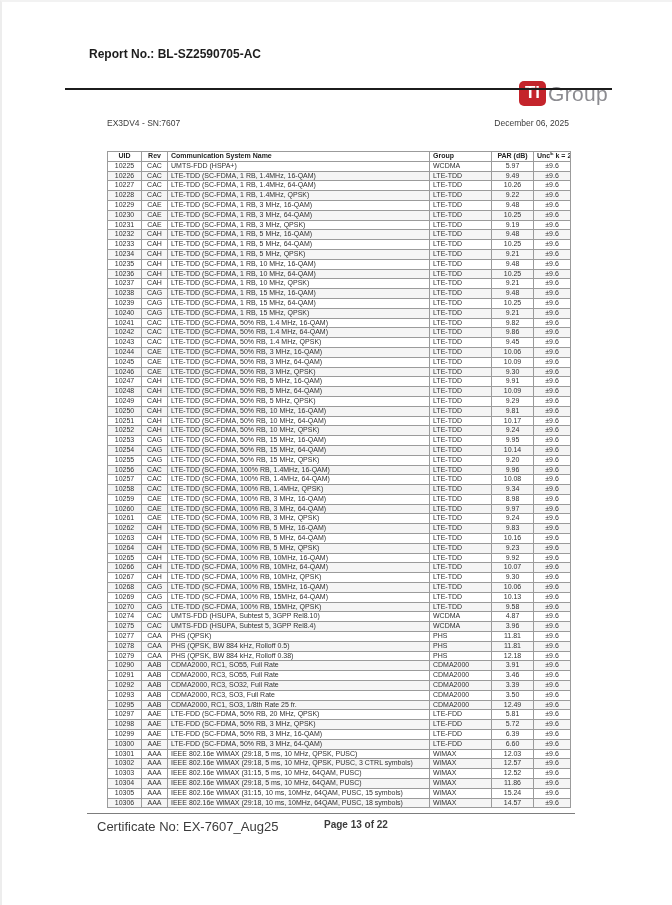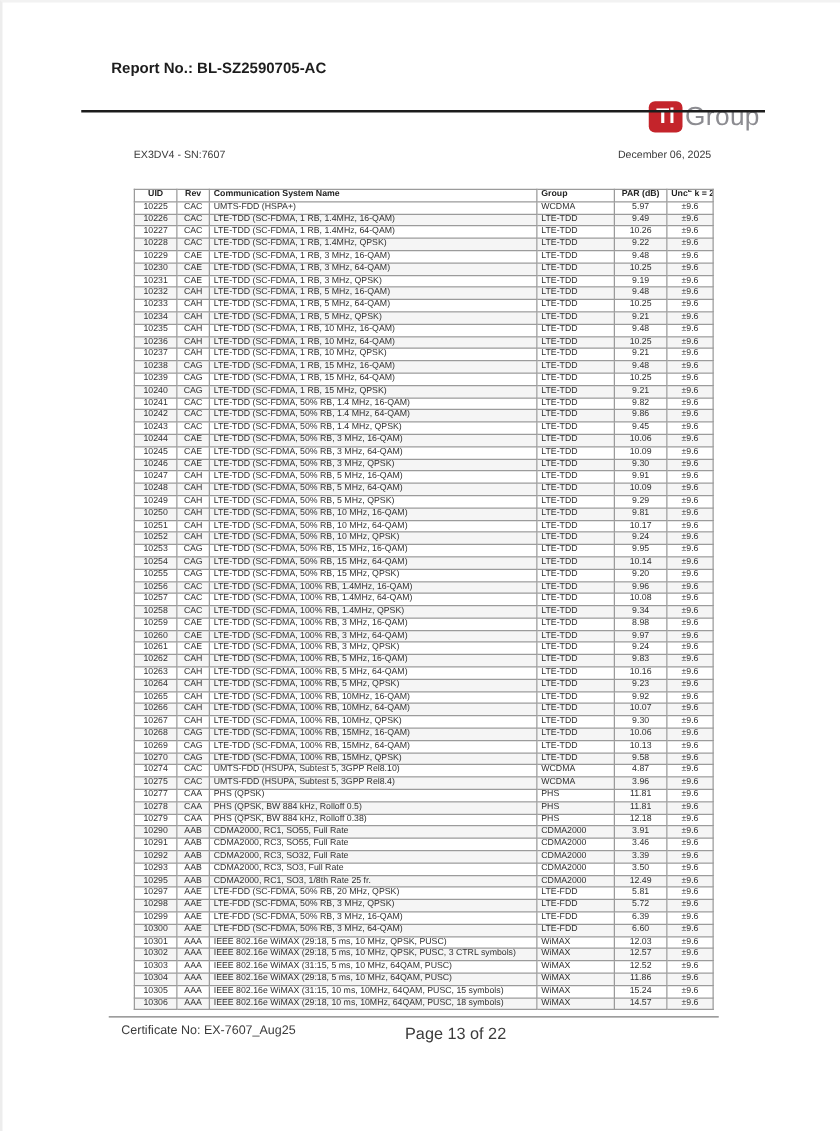--- a/index.html
+++ b/index.html
@@ -26,22 +26,22 @@
   .c-uid{text-align:center;}
   .c-rev{text-align:center;}
   .c-name{text-align:left;}
   .c-group{text-align:left;}
   .c-par{text-align:center;}
   .c-unc{text-align:center;}
   th.c-name,th.c-group{text-align:left;}
   th.c-uid,th.c-rev,th.c-par,th.c-unc{text-align:center;}
   sup{font-size:5px;vertical-align:super;line-height:0;}
   .rule-bottom{position:absolute;left:85px;top:811px;width:488px;height:1px;background:#7d7d7d;}
-  .cert{position:absolute;left:95px;top:817px;font-size:10px;color:#3b3b3b;}
-  .pageno{position:absolute;left:322px;top:817px;font-size:13px;color:#3b3b3b;}
+  .cert{position:absolute;left:95px;top:817px;font-size:13px;color:#3b3b3b;}
+  .pageno{position:absolute;left:322px;top:817px;font-size:10px;color:#3b3b3b;font-weight:bold;}
 </style>
 </head>
 <body>
 
 <div class="page">
 
   <div class="report-no">Report No.: BL-SZ2590705-AC</div>
 
   <div class="logo">
     <div class="logo-badge">Ti</div>

